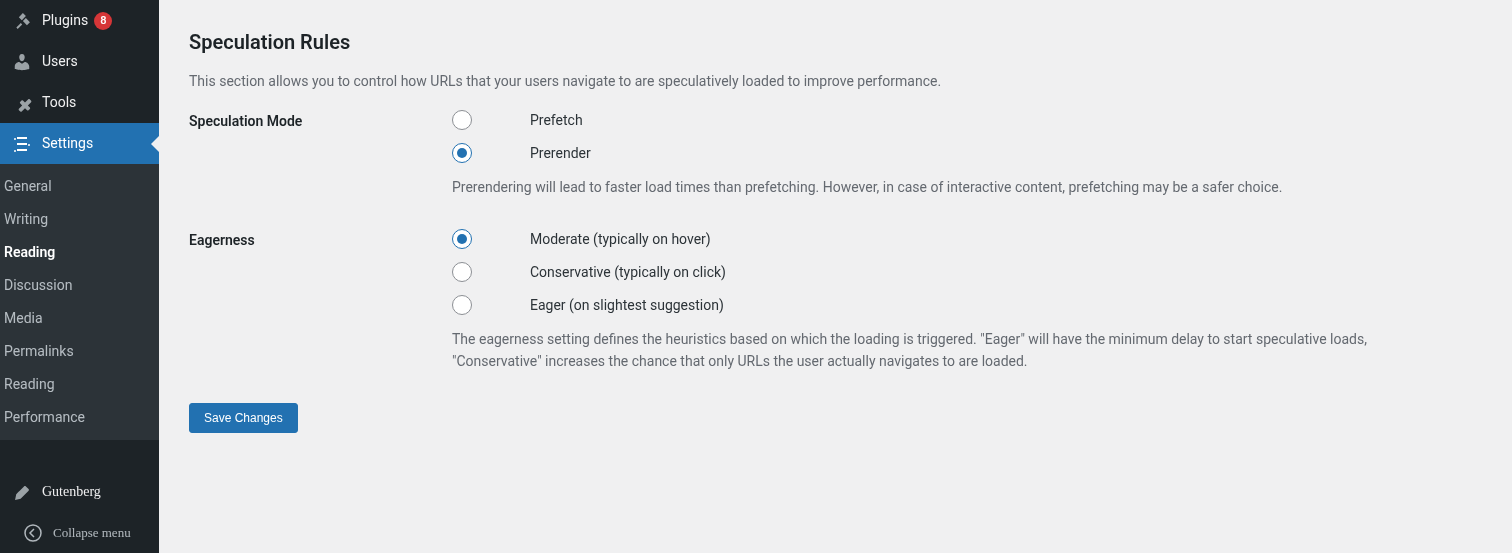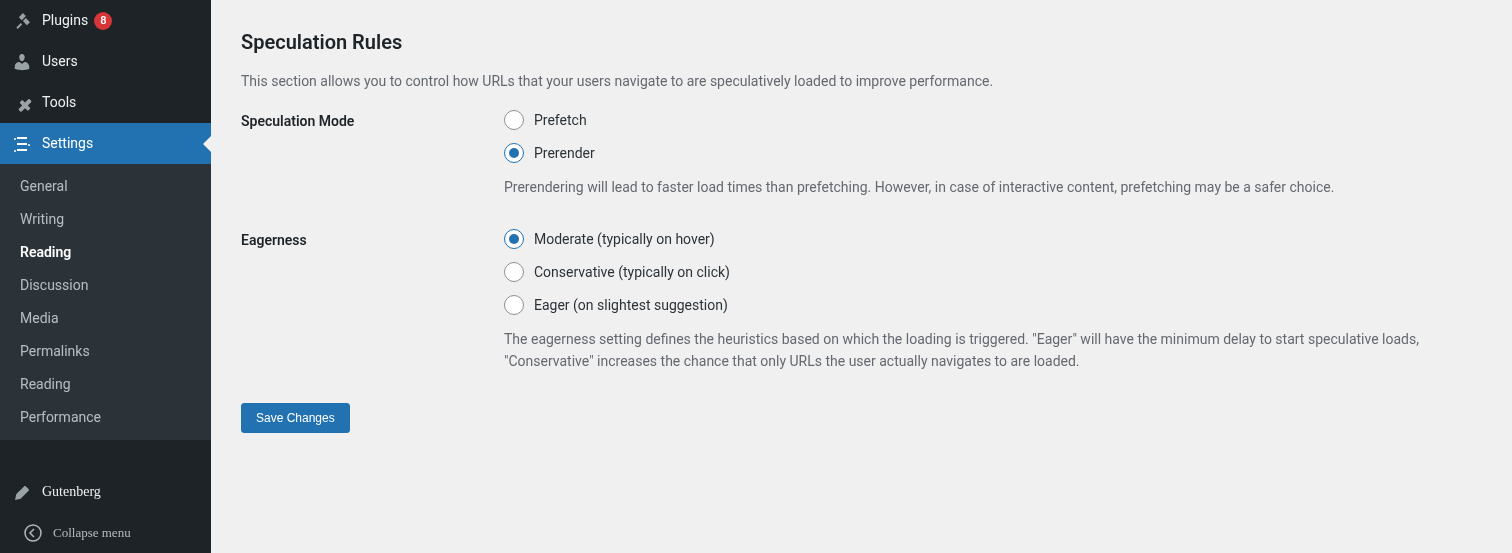--- a/index.html
+++ b/index.html
@@ -6,21 +6,21 @@
     body {
       font-family: -apple-system, BlinkMacSystemFont, "Segoe UI", Roboto, Oxygen-Sans, Ubuntu, Cantarell, "Helvetica Neue", sans-serif;
       font-size: 14px;
       background: #f0f0f1;
       display: flex;
       height: 553px;
       width: 1512px;
       overflow: hidden;
     }
     .sidebar {
-      width: 211px;
+      width: 159px;
       background: #1d2327;
       color: #f0f0f1;
       display: flex;
       flex-direction: column;
       flex-shrink: 0;
     }
     .menu-item {
       display: flex;
       align-items: center;
       padding: 0 12px;
@@ -68,21 +68,21 @@
       line-height: 18px;
       margin-left: 6px;
       display: inline-flex;
       align-items: center;
     }
     .submenu {
       background: #2c3338;
       padding: 6px 0;
     }
     .submenu-item {
-      padding: 6px 20px;
+      padding: 6px 4px;
       color: rgba(240,246,252,0.7);
       font-size: 14px;
       cursor: pointer;
       line-height: 1.5;
     }
     .submenu-item.current {
       color: #fff;
       font-weight: 600;
     }
     .flex-gap { flex: 1; }
@@ -133,20 +133,21 @@
       color: #1d2327;
       padding-top: 3px;
       flex-shrink: 0;
     }
     .form-control { flex: 1; }
     .radio-option {
       display: flex;
       align-items: center;
       margin-bottom: 13px;
       cursor: pointer;
+      gap: 48px;
     }
     .radio-btn {
       width: 20px;
       height: 20px;
       border: 1px solid #8c8f94;
       border-radius: 50%;
       background: #fff;
       margin-right: 10px;
       position: relative;
       flex-shrink: 0;

